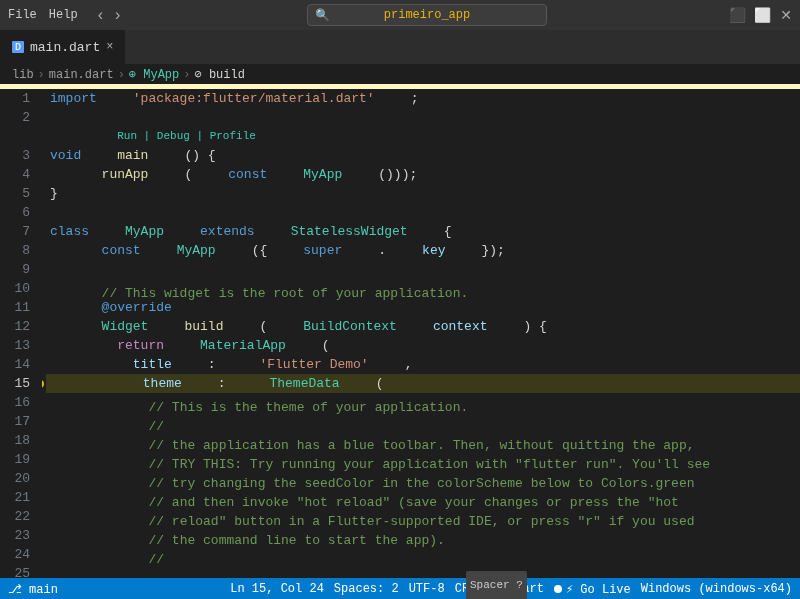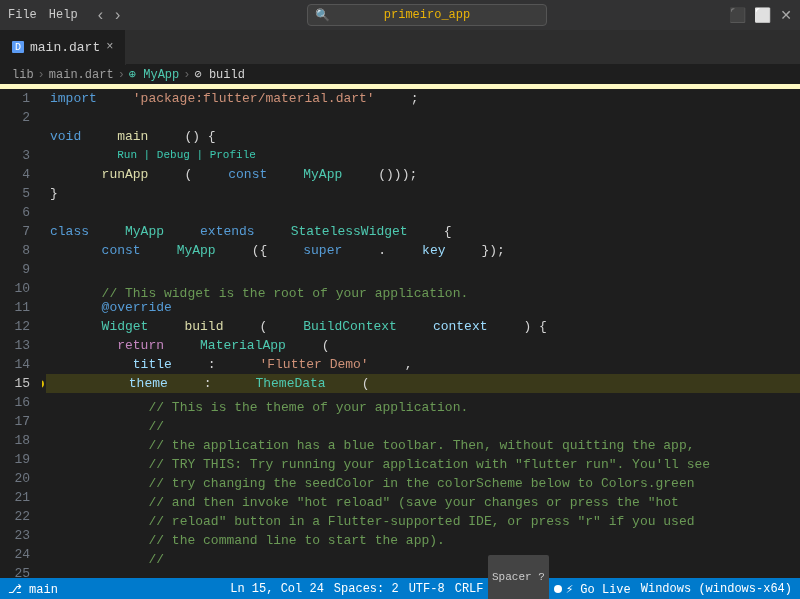--- a/index.html
+++ b/index.html
@@ -239,25 +239,25 @@
       width: 8px;
       height: 8px;
       background: #fff;
       border-radius: 50%;
       display: inline-block;
     }
 
     .spacer-badge {
       position: fixed;
       bottom: 0;
-      left: 488px;
+      left: 466px;
       background: #444;
       color: #ccc;
       font-size: 11px;
-      padding: 16px 4px;
+      padding: 8px 4px;
       border-radius: 2px 2px 0 0;
     }
   </style>
 </head>
 <body>
 
 <div class="title-bar">
   <div class="title-bar-menu">
     <span>File</span>
     <span>Help</span>
@@ -324,34 +324,34 @@
       <span class="ln">21</span>
       <span class="ln">22</span>
       <span class="ln">23</span>
       <span class="ln">24</span>
       <span class="ln">25</span>
     </div>
 
   <div class="code-content" id="code-content">
       <div class="code-line" style="position:relative;padding-left:4px;"><span class="kw">import</span> <span class="str">'package:flutter/material.dart'</span><span class="punc">;</span></div>
       <div class="code-line" style="position:relative;padding-left:4px;"></div>
+      <div class="code-line" style="position:relative;padding-left:4px;">&nbsp;&nbsp;&nbsp;&nbsp;<span style="color:#3dc9b0;font-size:11px;">Run | Debug | Profile</span></div>
       <div class="code-line" style="position:relative;padding-left:4px;"><span class="kw">void</span> <span class="fn">main</span><span class="punc">() {</span></div>
-      <div class="code-line" style="position:relative;padding-left:4px;">&nbsp;&nbsp;&nbsp;&nbsp;<span style="color:#3dc9b0;font-size:11px;">Run | Debug | Profile</span></div>
       <div class="code-line" style="position:relative;padding-left:4px;">&nbsp;&nbsp;<span class="fn">runApp</span><span class="punc">(</span><span class="kw">const</span> <span class="cl">MyApp</span><span class="punc">()));</span></div>
       <div class="code-line" style="position:relative;padding-left:4px;"><span class="punc">}</span></div>
       <div class="code-line" style="position:relative;padding-left:4px;"></div>
       <div class="code-line" style="position:relative;padding-left:4px;"><span class="kw">class</span> <span class="cl">MyApp</span> <span class="kw">extends</span> <span class="cl">StatelessWidget</span> <span class="punc">{</span></div>
       <div class="code-line" style="position:relative;padding-left:4px;">&nbsp;&nbsp;<span class="kw">const</span> <span class="cl">MyApp</span><span class="punc">({</span><span class="kw">super</span><span class="punc">.</span><span class="prop">key</span><span class="punc">});</span></div>
       <div class="code-line" style="position:relative;padding-left:4px;"></div>
       <div class="code-line" style="position:relative;padding-left:4px;">&nbsp;&nbsp;<span class="cmt">// This widget is the root of your application.</span></div>
       <div class="code-line" style="position:relative;padding-left:4px;">&nbsp;&nbsp;<span class="ann">@override</span></div>
       <div class="code-line" style="position:relative;padding-left:4px;">&nbsp;&nbsp;<span class="cl">Widget</span> <span class="fn">build</span><span class="punc">(</span><span class="cl">BuildContext</span> <span class="var">context</span><span class="punc">) {</span></div>
       <div class="code-line" style="position:relative;padding-left:4px;align-items:flex-end;">&nbsp;&nbsp;&nbsp;&nbsp;<span class="kw2">return</span> <span class="cl">MaterialApp</span><span class="punc">(</span></div>
       <div class="code-line" style="position:relative;padding-left:4px;">&nbsp;&nbsp;&nbsp;&nbsp;&nbsp;&nbsp;<span class="prop">title</span><span class="punc">: </span><span class="str">'Flutter Demo'</span><span class="punc">,</span></div>
-      <div class="code-line highlight-line" style="position:relative;"><span class="yellow-dot"></span>&nbsp;&nbsp;&nbsp;&nbsp;&nbsp;&nbsp;<span class="prop">theme</span><span class="punc">: </span><span class="cl">ThemeData</span><span class="punc">(</span></div>
+      <div class="code-line highlight-line" style="position:relative;padding-left:14px;"><span class="yellow-dot"></span>&nbsp;&nbsp;&nbsp;&nbsp;&nbsp;&nbsp;<span class="prop">theme</span><span class="punc">: </span><span class="cl">ThemeData</span><span class="punc">(</span></div>
       <div class="code-line" style="position:relative;padding-left:4px;">&nbsp;&nbsp;&nbsp;&nbsp;&nbsp;&nbsp;&nbsp;&nbsp;<span class="cmt">// This is the theme of your application.</span></div>
       <div class="code-line" style="position:relative;padding-left:4px;">&nbsp;&nbsp;&nbsp;&nbsp;&nbsp;&nbsp;&nbsp;&nbsp;<span class="cmt">//</span></div>
       <div class="code-line" style="position:relative;padding-left:4px;">&nbsp;&nbsp;&nbsp;&nbsp;&nbsp;&nbsp;&nbsp;&nbsp;<span class="cmt">// the application has a blue toolbar. Then, without quitting the app,</span></div>
       <div class="code-line" style="position:relative;padding-left:4px;">&nbsp;&nbsp;&nbsp;&nbsp;&nbsp;&nbsp;&nbsp;&nbsp;<span class="cmt">// TRY THIS: Try running your application with "flutter run". You'll see</span></div>
       <div class="code-line" style="position:relative;padding-left:4px;">&nbsp;&nbsp;&nbsp;&nbsp;&nbsp;&nbsp;&nbsp;&nbsp;<span class="cmt">// try changing the seedColor in the colorScheme below to Colors.green</span></div>
       <div class="code-line" style="position:relative;padding-left:4px;">&nbsp;&nbsp;&nbsp;&nbsp;&nbsp;&nbsp;&nbsp;&nbsp;<span class="cmt">// and then invoke "hot reload" (save your changes or press the "hot</span></div>
       <div class="code-line" style="position:relative;padding-left:4px;">&nbsp;&nbsp;&nbsp;&nbsp;&nbsp;&nbsp;&nbsp;&nbsp;<span class="cmt">// reload" button in a Flutter-supported IDE, or press "r" if you used</span></div>
       <div class="code-line" style="position:relative;padding-left:4px;">&nbsp;&nbsp;&nbsp;&nbsp;&nbsp;&nbsp;&nbsp;&nbsp;<span class="cmt">// the command line to start the app).</span></div>
       <div class="code-line" style="position:relative;padding-left:4px;">&nbsp;&nbsp;&nbsp;&nbsp;&nbsp;&nbsp;&nbsp;&nbsp;<span class="cmt">//</span></div>
     </div>

